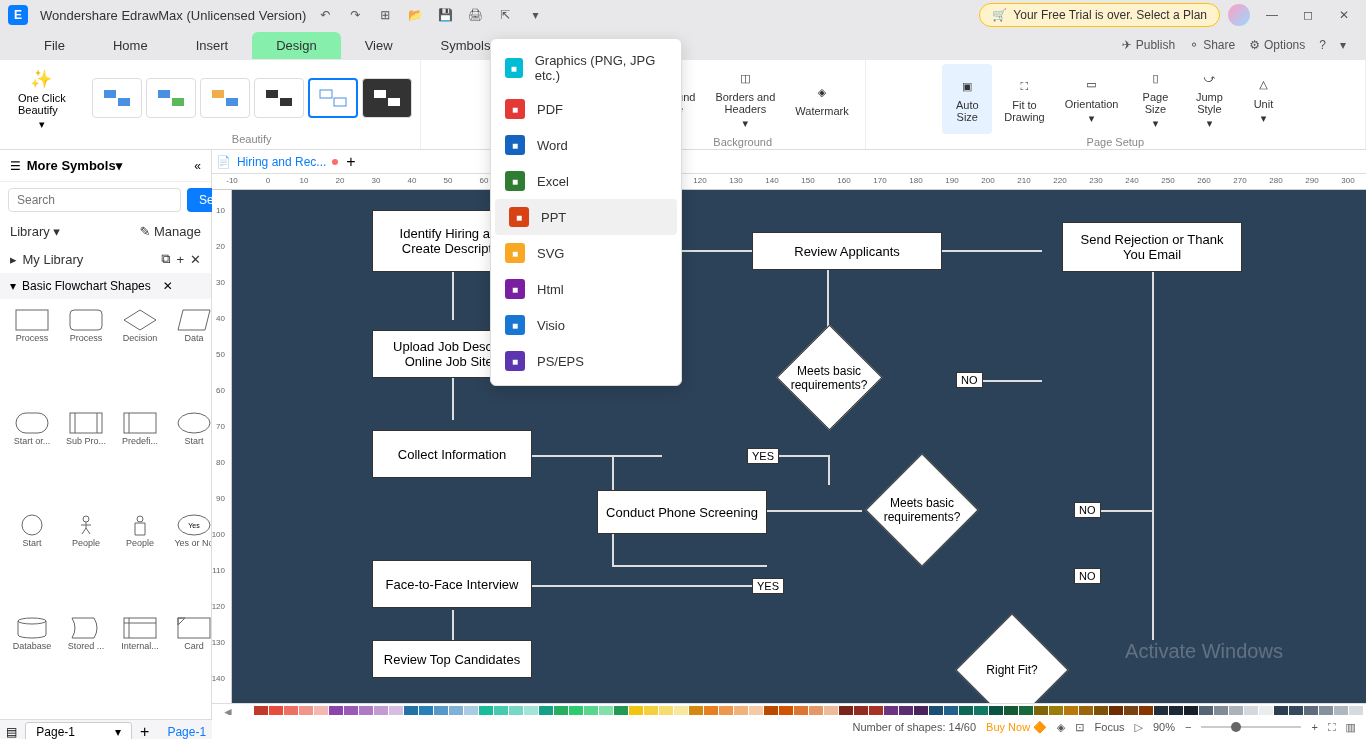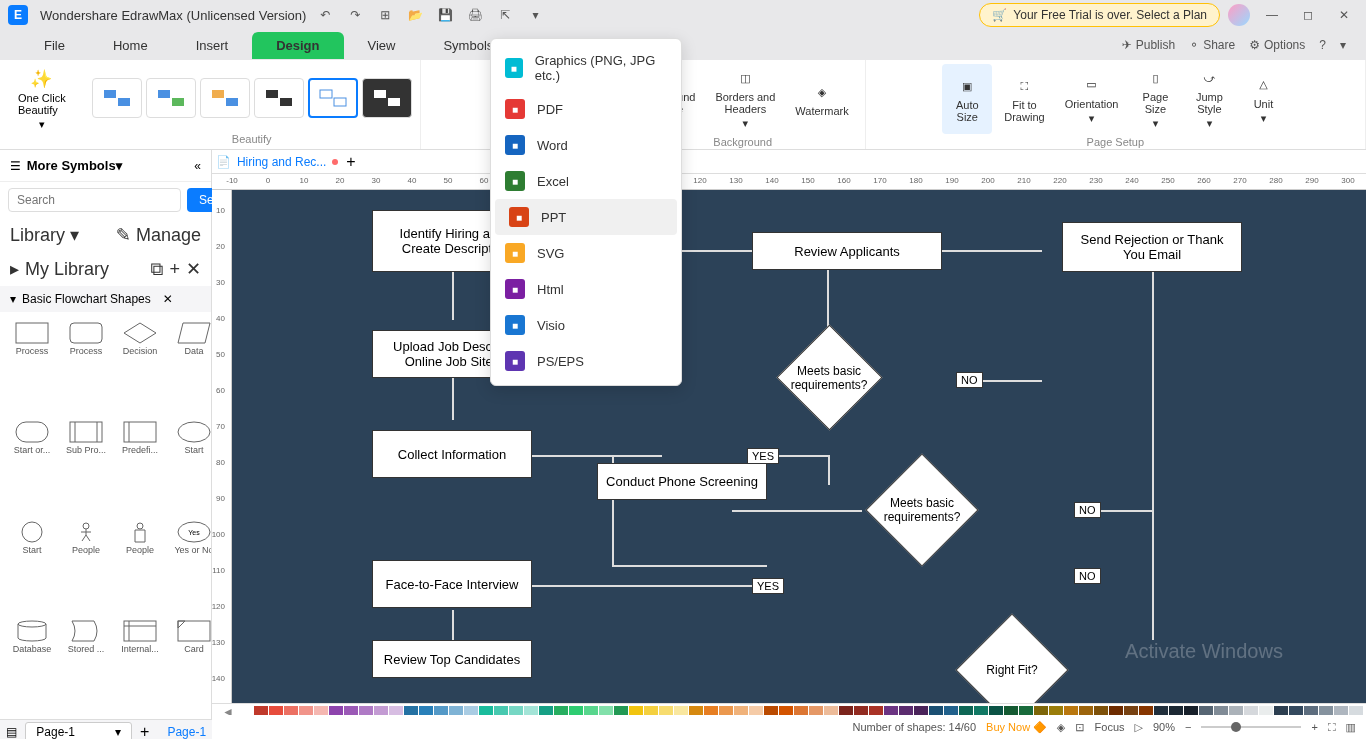--- a/index.html
+++ b/index.html
@@ -11,21 +11,21 @@
 .titlebar .title { font-size: 13px; color: #333; margin-left: 4px; }
 .titlebar .spacer { flex: 1; }
 .titlebar .icon-btn { width: 22px; height: 22px; display: flex; align-items: center; justify-content: center; color: #555; cursor: pointer; }
 .trial-pill { background: #fff3cd; border: 1px solid #ffc107; border-radius: 14px; padding: 4px 12px; font-size: 12px; color: #333; display: flex; align-items: center; gap: 6px; cursor: pointer; }
 .avatar { width: 22px; height: 22px; border-radius: 50%; background: linear-gradient(135deg, #ff9ec4, #99d8ff); cursor: pointer; }
 .win-btn { width: 28px; height: 22px; display: flex; align-items: center; justify-content: center; color: #555; cursor: pointer; }
 
 
 .menubar { height: 30px; background: #e8e8ea; display: flex; align-items: center; padding: 0 20px; gap: 0; }
 .menu-item { padding: 6px 24px; cursor: pointer; color: #333; font-size: 13px; }
-.menu-item.active { background: #22c55e; border-radius: 6px 6px 0 0; font-weight: 700; }
+.menu-item.active { background: #86efac; border-radius: 6px 6px 0 0; font-weight: 400; }
 .menubar .right-items { margin-left: auto; display: flex; gap: 14px; align-items: center; color: #555; font-size: 12px; }
 .right-link { display: flex; align-items: center; gap: 4px; cursor: pointer; }
 
 
 .ribbon { height: 90px; background: #fff; display: flex; align-items: stretch; border-bottom: 1px solid #ddd; }
 .ribbon-group { display: flex; flex-direction: column; align-items: center; padding: 4px 8px 2px; border-right: 1px solid #eee; }
 .ribbon-group .tools { display: flex; gap: 4px; flex: 1; align-items: center; }
 .ribbon-group .label { font-size: 11px; color: #888; padding: 2px 0; }
 .ribbon-btn { display: flex; flex-direction: column; align-items: center; justify-content: center; padding: 4px 8px; cursor: pointer; border-radius: 4px; min-width: 50px; height: 70px; font-size: 11px; text-align: center; color: #333; gap: 2px; }
 .ribbon-btn.highlighted { background: #e6f2ff; }
@@ -36,21 +36,21 @@
 .oneclick { padding: 4px 10px; display: flex; flex-direction: column; align-items: center; gap: 2px; cursor: pointer; font-size: 11px; }
 
 
 .layout { display: flex; height: 569px; }
 .left-panel { width: 212px; background: #fff; border-right: 1px solid #ddd; display: flex; flex-direction: column; }
 .lp-hdr { display: flex; align-items: center; padding: 8px 10px; gap: 6px; border-bottom: 1px solid #eee; }
 .lp-hdr .t { font-weight: 600; font-size: 13px; flex: 1; }
 .lp-search { display: flex; padding: 6px 8px; gap: 6px; }
 .lp-search input { flex: 1; border: 1px solid #ddd; border-radius: 4px; padding: 4px 8px; font-size: 12px; }
 .lp-search button { background: #0a7cff; color: #fff; border: none; border-radius: 4px; padding: 4px 12px; font-size: 12px; cursor: pointer; }
-.lp-row { display: flex; align-items: center; padding: 6px 10px; gap: 6px; font-size: 18px; color: #333; }
+.lp-row { display: flex; align-items: center; padding: 6px 10px; gap: 6px; font-size: 13px; color: #333; }
 .lp-row .sp { flex: 1; }
 .lp-section { display: flex; align-items: center; padding: 6px 10px; gap: 6px; font-size: 12px; background: #f5f5f7; }
 .shapes-grid { display: grid; grid-template-columns: repeat(4, 1fr); padding: 6px; gap: 2px; overflow-y: auto; flex: 1; }
 .shape-cell { display: flex; flex-direction: column; align-items: center; gap: 2px; padding: 4px; cursor: pointer; }
 .shape-cell .sh { width: 34px; height: 22px; border: 1px solid #666; }
 .shape-cell .lbl { font-size: 9px; color: #555; text-align: center; white-space: nowrap; overflow: hidden; text-overflow: ellipsis; width: 44px; }
 
 
 .canvas-wrap { flex: 1; display: flex; flex-direction: column; position: relative; background: #f0f0f0; }
 .tabs-row { height: 24px; background: #fff; display: flex; align-items: center; padding: 0 4px; gap: 8px; border-bottom: 1px solid #ddd; }
@@ -473,21 +473,21 @@
         <div class="fc-line" style="left:220px;top:420px;width:2px;height:40px"></div>
 
         <div class="fc-box" style="left:140px;top:20px;width:160px;height:62px">Identify Hiring and Create Descriptio</div>
         <div class="fc-box" style="left:520px;top:42px;width:190px;height:38px">Review Applicants</div>
         <div class="fc-box" style="left:830px;top:32px;width:180px;height:50px">Send Rejection or Thank You Email</div>
         <div class="fc-box" style="left:140px;top:140px;width:160px;height:48px">Upload Job Descr to Online Job Sites</div>
         <div class="fc-diamond" style="left:560px;top:150px;width:75px;height:75px">
             <div class="dt">Meets basic requirements?</div>
           </div>
         <div class="fc-box" style="left:140px;top:240px;width:160px;height:48px">Collect Information</div>
-        <div class="fc-box" style="left:365px;top:273px;width:170px;height:37px">Conduct Phone Screening</div>
+        <div class="fc-box" style="left:365px;top:300px;width:170px;height:44px">Conduct Phone Screening</div>
         <div class="fc-diamond" style="left:650px;top:280px;width:80px;height:80px">
             <div class="dt">Meets basic requirements?</div>
           </div>
         <div class="fc-box" style="left:140px;top:370px;width:160px;height:48px">Face-to-Face Interview</div>
         <div class="fc-box" style="left:140px;top:450px;width:160px;height:38px">Review Top Candidates</div>
         <div class="fc-diamond" style="left:740px;top:440px;width:80px;height:80px">
             <div class="dt">Right Fit?</div>
           </div>
 
         <div class="fc-lbl" style="left:724px;top:182px">NO</div>

